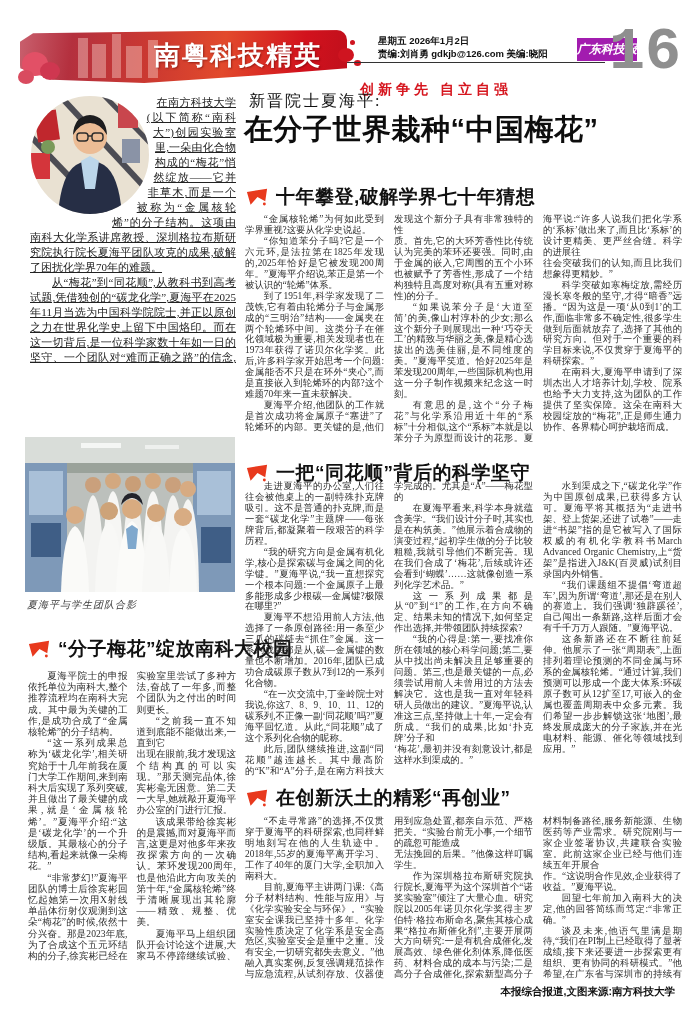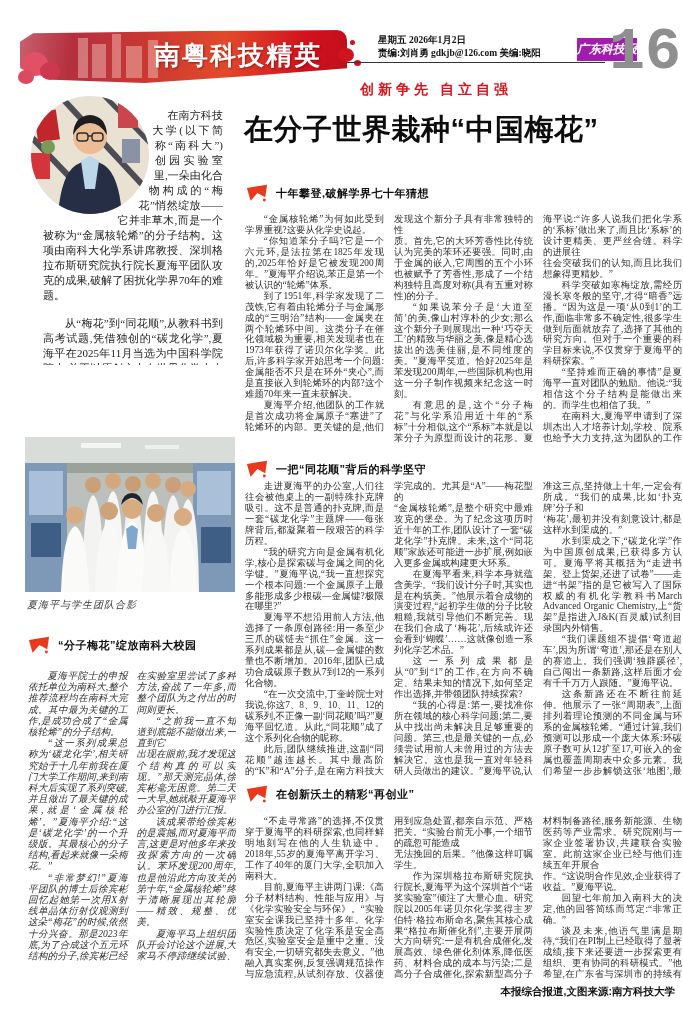--- a/index.html
+++ b/index.html
@@ -22,61 +22,61 @@
   .sk4{left:106px;top:16px;width:16px;height:32px;}
   .sk5{left:128px;top:10px;width:10px;height:38px;}
   .banner-title{position:absolute;left:118px;top:8px;width:200px;text-align:center;
      font-family:"Liberation Sans",sans-serif;font-weight:bold;font-size:26px;color:#fff;
      letter-spacing:2px;text-shadow:1px 1px 2px rgba(90,0,0,.5);}
   .splash{position:absolute;border-radius:50%;background:#cf1420;}
   .sp1{left:318px;top:18px;width:16px;height:14px;}
   .sp2{left:334px;top:30px;width:7px;height:6px;}
   .sp3{left:330px;top:10px;width:5px;height:5px;}
 
-  .dateline{position:absolute;left:378px;top:34px;font-family:Liberation Serif, serif;
+  .dateline{position:absolute;left:378px;top:34px;font-family:Liberation Sans, sans-serif;
      font-size:9.5px;font-weight:bold;color:#111;line-height:13px;}
   .head-rule{position:absolute;left:347px;top:62px;width:258px;height:1px;background:#333;}
   .masthead{position:absolute;left:577px;top:38px;width:60px;height:23px;background:#a21caf;
      color:#fff;font-family:"Liberation Serif",serif;font-style:italic;font-weight:bold;
      font-size:12px;display:flex;align-items:center;justify-content:center;letter-spacing:0;}
   .pagenum{position:absolute;right:2px;top:22px;font-family:Liberation Mono, monospace;
      font-weight:bold;font-size:60px;color:#8f8f8f;line-height:60px;}
   .slogan{position:absolute;left:360px;top:67px;width:240px;text-align:left;color:#d6161f;
      font-family:"Liberation Sans",sans-serif;font-weight:bold;font-size:14px;letter-spacing:4px;margin-top:14px;}
 
   
   .kicker{position:absolute;left:249px;top:91px;font-size:16px;letter-spacing:2px;color:#111;}
   .main-title{position:absolute;left:244px;top:110px;width:436px;
      font-family:"Liberation Sans",sans-serif;font-weight:bold;font-size:29px;
      letter-spacing:0.5px;color:#0d0d0d;white-space:nowrap;}
 
   
   .intro{position:absolute;left:30px;top:95px;width:206px;height:270px;overflow:hidden;
      font-size:11px;line-height:15px;text-align:justify;color:#222;}
-  .intro p{margin:13px;text-indent:2em;}
+  .intro p{margin:0;text-indent:2em;text-decoration:underline;}
   .portrait{float:left;width:120px;height:120px;margin:0 6px 2px 0;shape-outside:circle(50%);}
   .teamphoto{position:absolute;left:25px;top:437px;width:210px;height:155px;}
   .photo-caption{position:absolute;left:27px;top:598px;font-size:10px;font-style:italic;color:#3a3a3a;letter-spacing:1px;}
 
   
   .sec-head{position:absolute;display:flex;align-items:center;gap:8px;}
   .flag{width:22px;height:19px;flex:0 0 auto;}
-  .sec-title{font-family:"Liberation Sans",sans-serif;font-weight:bold;font-size:11px;color:#111;letter-spacing:0.5px;text-align:center;}
+  .sec-title{font-family:"Liberation Sans",sans-serif;font-weight:bold;font-size:19px;color:#111;letter-spacing:0.5px;text-align:center;}
 
   
   .cols{position:absolute;column-gap:10px;font-size:9.4px;line-height:10.95px;
      text-align:justify;color:#2d2d2d;overflow:hidden;}
   .cols p{margin:0;text-indent:2em;}
   .cols p.cont{text-indent:0;}
   .cols-3{left:245px;width:437px;column-count:3;}
   .cols-2{left:28px;width:208px;column-count:2;column-gap:9px;}
   #s1-cols{top:214px;height:237px;font-family:Liberation Serif, serif;}
   #s2-cols{top:481px;height:301px;}
   #s3-cols{top:816px;height:168px;}
-  #left-cols{top:670px;height:300px;font-size:9.6px;line-height:11.2px;font-style:italic;}
+  #left-cols{top:670px;height:300px;font-size:9.6px;line-height:11.2px;}
 
   .credit{position:absolute;left:245px;top:985px;width:430px;text-align:right;
      font-family:"Liberation Sans",sans-serif;font-weight:bold;font-size:10.5px;color:#111;}
 </style>
 </head>
 <body>
 
 <div class="page">
 
   <div class="banner">
@@ -97,20 +97,21 @@
 
   <div class="dateline">
     <div>星期五 2026年1月2日</div>
     <div>责编:刘肖勇 gdkjb@126.com  美编:晓阳</div>
   </div>
   <div class="head-rule"></div>
   <div class="masthead">广东科技报</div>
   <div class="pagenum">16</div>
   <div class="slogan">创新争先 自立自强</div>
 
+  <div class="kicker">新晋院士夏海平:</div>
   <div class="main-title">在分子世界栽种“中国梅花”</div>
 
   <div class="intro">
     <div class="portrait">
       <svg viewBox="0 0 120 120" width="120" height="120">
         <defs>
             <clipPath id="pc">
               <circle cx="60" cy="60" r="59"></circle>
             </clipPath>
           </defs>
@@ -223,42 +224,40 @@
         <p>夏海平介绍,他团队的工作就是首次成功将金属原子“塞进”了轮烯环的内部。更关键的是,他们发现这个新分子具有非常独特的性</p>
       </div>
     <div>
         <p class="cont">质。首先,它的大环芳香性比传统认为完美的苯环还要强。同时,由于金属的嵌入,它周围的五个小环也被赋予了芳香性,形成了一个结构独特且高度对称(具有五重对称性)的分子。</p>
         <p>“如果说苯分子是‘大道至简’的美,像山村淳朴的少女;那么这个新分子则展现出一种‘巧夺天工’的精致与华丽之美,像是精心选拔出的选美佳丽,是不同维度的美。”夏海平笑道。恰好2025年是苯发现200周年,一些国际机构也用这一分子制作视频来纪念这一时刻。</p>
         <p>有意思的是,这个“分子梅花”与化学系沿用近十年的“系标”十分相似,这个“系标”本就是以苯分子为原型而设计的花形。夏海平说:“许多人说我们把化学系的‘系标’做出来了,而且比‘系标’的设计更精美、更严丝合缝。科学的进展往</p>
       </div>
     <div>
         <p class="cont">往会突破我们的认知,而且比我们想象得更精妙。”</p>
         <p>科学突破如寒梅绽放,需经历漫长寒冬般的坚守,才得“暗香”远播。“因为这是一项‘从0到1’的工作,面临非常多不确定性,很多学生做到后面就放弃了,选择了其他的研究方向。但对于一个重要的科学目标来说,不仅贯穿于夏海平的科研探索。”</p>
-        <p>“坚持难而正确的事情”是夏海平一直对团队的勉励。他说:“我相信这个分子结构是能做出来的。而学生也相信了我。”</p>
         <p>在南科大,夏海平申请到了深圳杰出人才培养计划,学校、院系也给予大力支持,这为团队的工作提供了坚实保障。这朵在南科大校园绽放的“梅花”,正是师生通力协作、各界精心呵护栽培而成。</p>
       </div>
   </div>
 
   <div class="sec-head" style="left:246px;top:460px;">
     <svg class="flag" viewBox="0 0 24 20">
       <path d="M1 4 L23 0.5 L21 14 L12.5 9.5 L5 18 Z" fill="#e8391d"></path>
       <circle cx="20" cy="17" r="1.6" fill="#e8391d"></circle>
     </svg>
     <span class="sec-title">一把“同花顺”背后的科学坚守</span>
   </div>
   <div class="cols cols-3" id="s2-cols">
     <div>
         <p>走进夏海平的办公室,人们往往会被他桌上的一副特殊扑克牌吸引。这不是普通的扑克牌,而是一套“碳龙化学”主题牌——每张牌背后,都凝聚着一段艰苦的科学历程。</p>
         <p>“我的研究方向是金属有机化学,核心是探索碳与金属之间的化学键。”夏海平说,“我一直想探究一个根本问题:一个金属原子上最多能形成多少根碳—金属键?极限在哪里?”</p>
         <p>夏海平不想沿用前人方法,他选择了一条原创路径:用一条至少三爪的碳链去“抓住”金属。这一系列成果都是从,碳—金属键的数量也不断增加。2016年,团队已成功合成碳原子数从7到12的一系列化合物。</p>
         <p>“在一次交流中,丁奎岭院士对我说,你这7、8、9、10、11、12的碳系列,不正像一副‘同花顺’吗?”夏海平回忆道。从此,“同花顺”成了这个系列化合物的昵称。</p>
         <p>此后,团队继续推进,这副“同花顺”越连越长。其中最高阶的“K”和“A”分子,是在南方科技大学完成的。尤其是“A”——梅花型的</p>
       </div>
     <div>
-        <p class="cont">“金属核轮烯”,是整个研究中最难攻克的堡垒。为了纪念这项历时近十年的工作,团队设计了一套“碳龙化学”扑克牌。未来,这个“同花顺”家族还可能进一步扩展,例如嵌入更多金属或构建更大环系。</p>
         <p>在夏海平看来,科学本身就蕴含美学。“我们设计分子时,其实也是在构筑美。”他展示着合成物的演变过程,“起初学生做的分子比较粗糙,我就引导他们不断完善。现在我们合成了‘梅花’,后续或许还会看到‘蝴蝶’……这就像创造一系列化学艺术品。”</p>
         <p>这一系列成果都是从“0”到“1”的工作,在方向不确定、结果未知的情况下,如何坚定作出选择,并带领团队持续探索?</p>
         <p>“我的心得是:第一,要找准你所在领域的核心科学问题;第二,要从中找出尚未解决且足够重要的问题。第三,也是最关键的一点,必须尝试用前人未曾用过的方法去解决它。这也是我一直对年轻科研人员做出的建议。”夏海平说,认准这三点,坚持做上十年,一定会有所成。“我们的成果,比如‘扑克牌’分子和</p>
       </div>
     <div>
         <p class="cont">‘梅花’,最初并没有刻意设计,都是这样水到渠成的。”</p>
         <p>水到渠成之下,“碳龙化学”作为中国原创成果,已获得多方认可。夏海平将其概括为“走进书架、登上货架,还进了试卷”——走进“书架”指的是它被写入了国际权威的有机化学教科书March Advanced Organic Chemistry,上“货架”是指进入J&amp;K(百灵威)试剂目录国内外销售。</p>
         <p>“我们课题组不提倡‘弯道超车’,因为所谓‘弯道’,那还是在别人的赛道上。我们强调‘独辟蹊径’,自己闯出一条新路,这样后面才会有千千万万人跟随。”夏海平说。</p>
         <p>这条新路还在不断往前延伸。他展示了一张“周期表”,上面排列着理论预测的不同金属与环系的金属核轮烯。“通过计算,我们预测可以形成一个庞大体系:环碳原子数可从12扩至17,可嵌入的金属也覆盖周期表中众多元素。我们希望一步步解锁这张‘地图’,最终发展成庞大的分子家族,并在光电材料、能源、催化等领域找到应用。”</p>
       </div>

